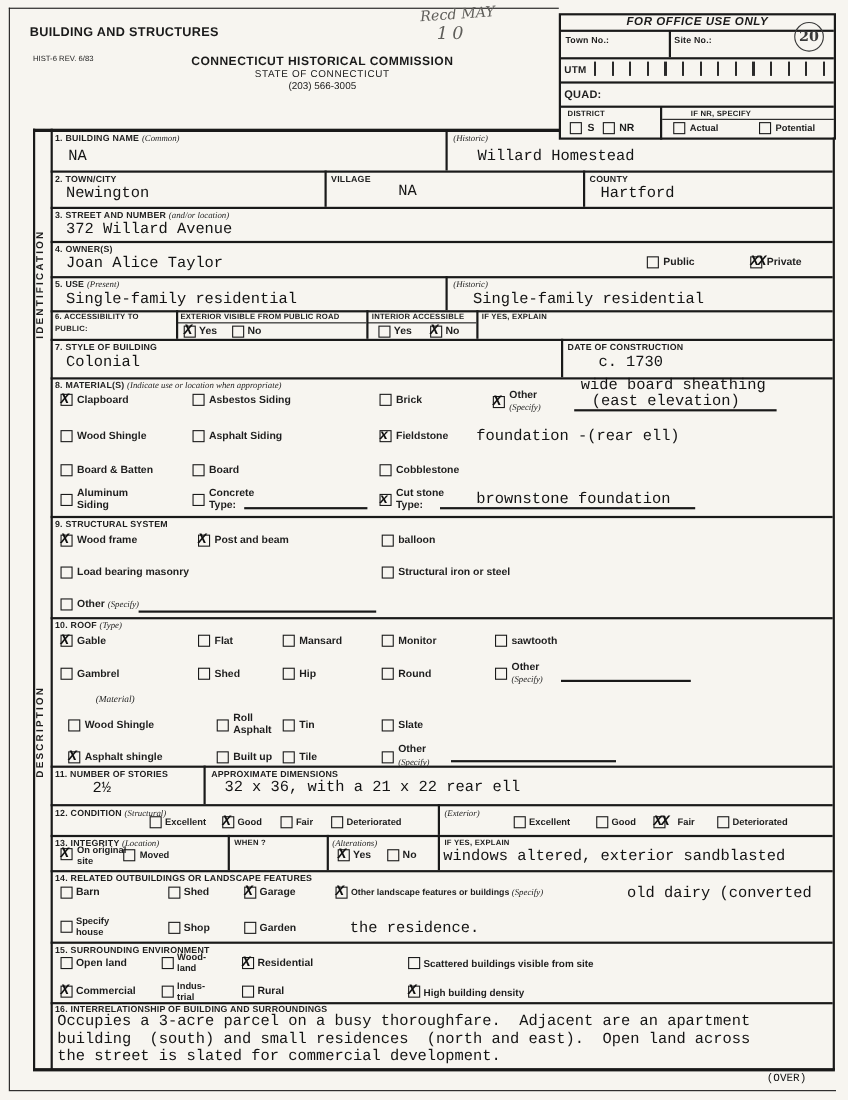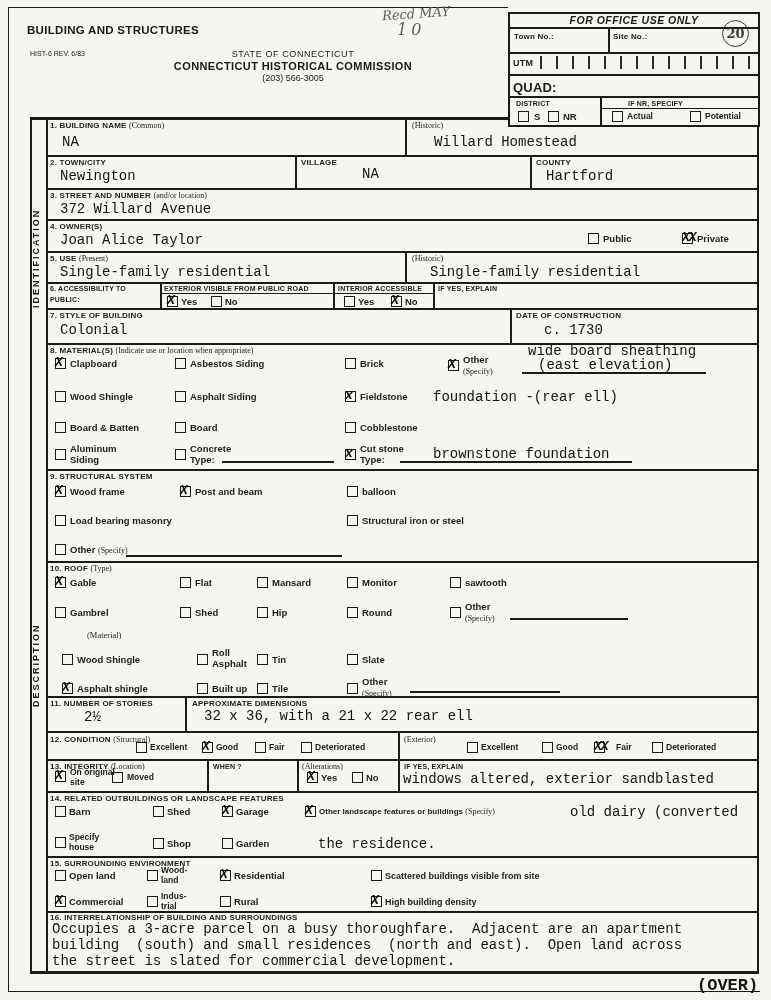--- a/index.html
+++ b/index.html
@@ -2,21 +2,21 @@
 <html><head>
 <meta charset="utf-8">
 <style>
   * { box-sizing: border-box; margin: 0; padding: 0; }
   html,body { background:#9a9a9a; }
   .page { position:relative; width:771px; height:1000px; margin:0 auto; background:#f7f5f0;
           font-family:"Liberation Sans", sans-serif; color:#1a1a1a; overflow:hidden; }
   .abs { position:absolute; }
   .lbl { position:absolute; font-size:8px; font-weight:bold; letter-spacing:.2px; white-space:nowrap; line-height:1.3; color:#1d1d1d; }
   .sm  { font-size:7px; }
-  .note { font-family:"Liberation Serif", serif; font-weight:normal; font-size:8px; letter-spacing:0; }
+  .note { font-family:"Liberation Serif", serif; font-style:italic; font-weight:normal; font-size:8px; letter-spacing:0; }
   .cbl { position:absolute; font-size:9.5px; font-weight:bold; white-space:nowrap; line-height:1.15; color:#1d1d1d; }
   .typed { position:absolute; font-family:"Liberation Mono","DejaVu Sans Mono",monospace; font-size:14px; color:#141414; white-space:pre; line-height:1.2; }
   .cb { position:absolute; width:11px; height:11px; border:1.5px solid #1a1a1a; background:transparent; }
   .cb::after { content:attr(data-mark); position:absolute; left:-1px; top:-4px;
                font-family:"Liberation Mono",monospace; font-size:13px; font-weight:bold; color:#101010;
                letter-spacing:-1px; white-space:nowrap; }
   .hl { position:absolute; height:1.5px; background:#1a1a1a; }
   .vl { position:absolute; width:1.5px; background:#1a1a1a; }
   .ul { position:absolute; height:1.5px; background:#1a1a1a; }
   .vert { position:absolute; writing-mode:vertical-rl; transform:rotate(180deg);
@@ -30,40 +30,40 @@
 <div class="page">
 
   <i class="vl" style="left:8px;top:7px;height:984px;width:1px"></i>
   <i class="hl" style="left:8px;top:7px;width:500px;height:1px"></i>
   <i class="hl" style="left:8px;top:991px;width:752px;height:1px"></i>
 
   <div class="abs" style="left:27px;top:24px;font-size:11.5px;font-weight:bold;letter-spacing:.3px">BUILDING AND STRUCTURES</div>
   <div class="abs" style="left:30px;top:50px;font-size:7px">HIST-6 REV. 6/83</div>
 
   <div class="abs" style="left:110px;top:49px;width:366px;text-align:center">
+    <div style="font-size:11px;font-weight:bold;letter-spacing:.4px;margin-top:1px">CONNECTICUT HISTORICAL COMMISSION</div>
     <div style="font-size:9px;letter-spacing:.6px">STATE OF CONNECTICUT</div>
-    <div style="font-size:11px;font-weight:bold;letter-spacing:.4px;margin-top:1px">CONNECTICUT HISTORICAL COMMISSION</div>
     <div style="font-size:9px;margin-top:1px">(203) 566-3005</div>
   </div>
 
   <div class="hw" style="left:382px;top:6px;font-size:13px;transform:rotate(-4deg)">Recd MAY</div>
   <div class="hw" style="left:397px;top:20px;font-size:16px;letter-spacing:4px">10</div>
 
   <div class="abs" style="left:508px;top:12px;width:252px;height:115px;border:2px solid #1a1a1a"></div>
   <div class="abs" style="left:510px;top:14px;width:248px;text-align:center;font-size:10.5px;font-weight:bold;font-style:italic;letter-spacing:.5px">FOR OFFICE USE ONLY</div>
   <i class="hl" style="left:510px;top:27px;width:248px"></i>
   <i class="vl" style="left:608px;top:28px;height:24px"></i>
   <div class="lbl" style="left:514px;top:32px">Town No.:</div>
   <div class="lbl" style="left:613px;top:32px">Site No.:</div>
   <div class="abs" style="left:722px;top:20px;width:27px;height:27px;border:1.6px solid #3a3a3a;border-radius:50%;display:flex;align-items:center;justify-content:center;font-family:'DejaVu Serif',serif;font-weight:bold;font-size:13px;color:#3a3a3a">20</div>
   <i class="hl" style="left:510px;top:52px;width:248px"></i>
   <div class="lbl" style="left:513px;top:58px;font-size:9px">UTM</div>
   <i class="abs" style="left:540px;top:56px;width:212px;height:13px;background:repeating-linear-gradient(90deg,#2a2a2a 0 2px,transparent 2px 16px)"></i>
   <i class="hl" style="left:510px;top:74px;width:248px"></i>
-  <div class="lbl" style="left:513px;top:80px;font-size:13px">QUAD:</div>
+  <div class="lbl" style="left:513px;top:80px;font-size:10px">QUAD:</div>
   <i class="hl" style="left:510px;top:96px;width:248px"></i>
   <i class="vl" style="left:600px;top:97px;height:30px"></i>
   <div class="lbl sm" style="left:516px;top:99px">DISTRICT</div>
   <div class="lbl sm" style="left:628px;top:99px">IF NR, SPECIFY</div>
   <i class="hl" style="left:602px;top:108px;width:156px;height:1px"></i>
   <i class="cb" style="left:518px;top:111px" data-mark=""></i>
   <span class="cbl" style="left:534px;top:112px">S</span>
   <i class="cb" style="left:548px;top:111px" data-mark=""></i>
   <span class="cbl" style="left:563px;top:112px">NR</span>
   <i class="cb" style="left:612px;top:111px" data-mark=""></i>
@@ -322,15 +322,15 @@
   <i class="cb" style="left:220px;top:896px" data-mark=""></i>
   <span class="cbl" style="left:234px;top:897px">Rural</span>
   <i class="cb" style="left:371px;top:896px" data-mark="X"></i>
   <span class="cbl" style="left:385px;top:897px;font-size:9px">High building density</span>
 
   <div class="lbl" style="left:50px;top:913px">16. INTERRELATIONSHIP OF BUILDING AND SURROUNDINGS</div>
   <div class="typed" style="left:52px;top:921px">Occupies a 3-acre parcel on a busy thoroughfare.  Adjacent are an apartment</div>
   <div class="typed" style="left:52px;top:937px">building  (south) and small residences  (north and east).  Open land across</div>
   <div class="typed" style="left:52px;top:953px">the street is slated for commercial development.</div>
 
-  <div class="typed" style="left:697px;top:976px;font-size:17px;font-weight:bold">(OVER)</div>
+  <div class="typed" style="left:697px;top:976px;font-size:10px;font-weight:normal">(OVER)</div>
 
 </div>
 
 </body></html>

